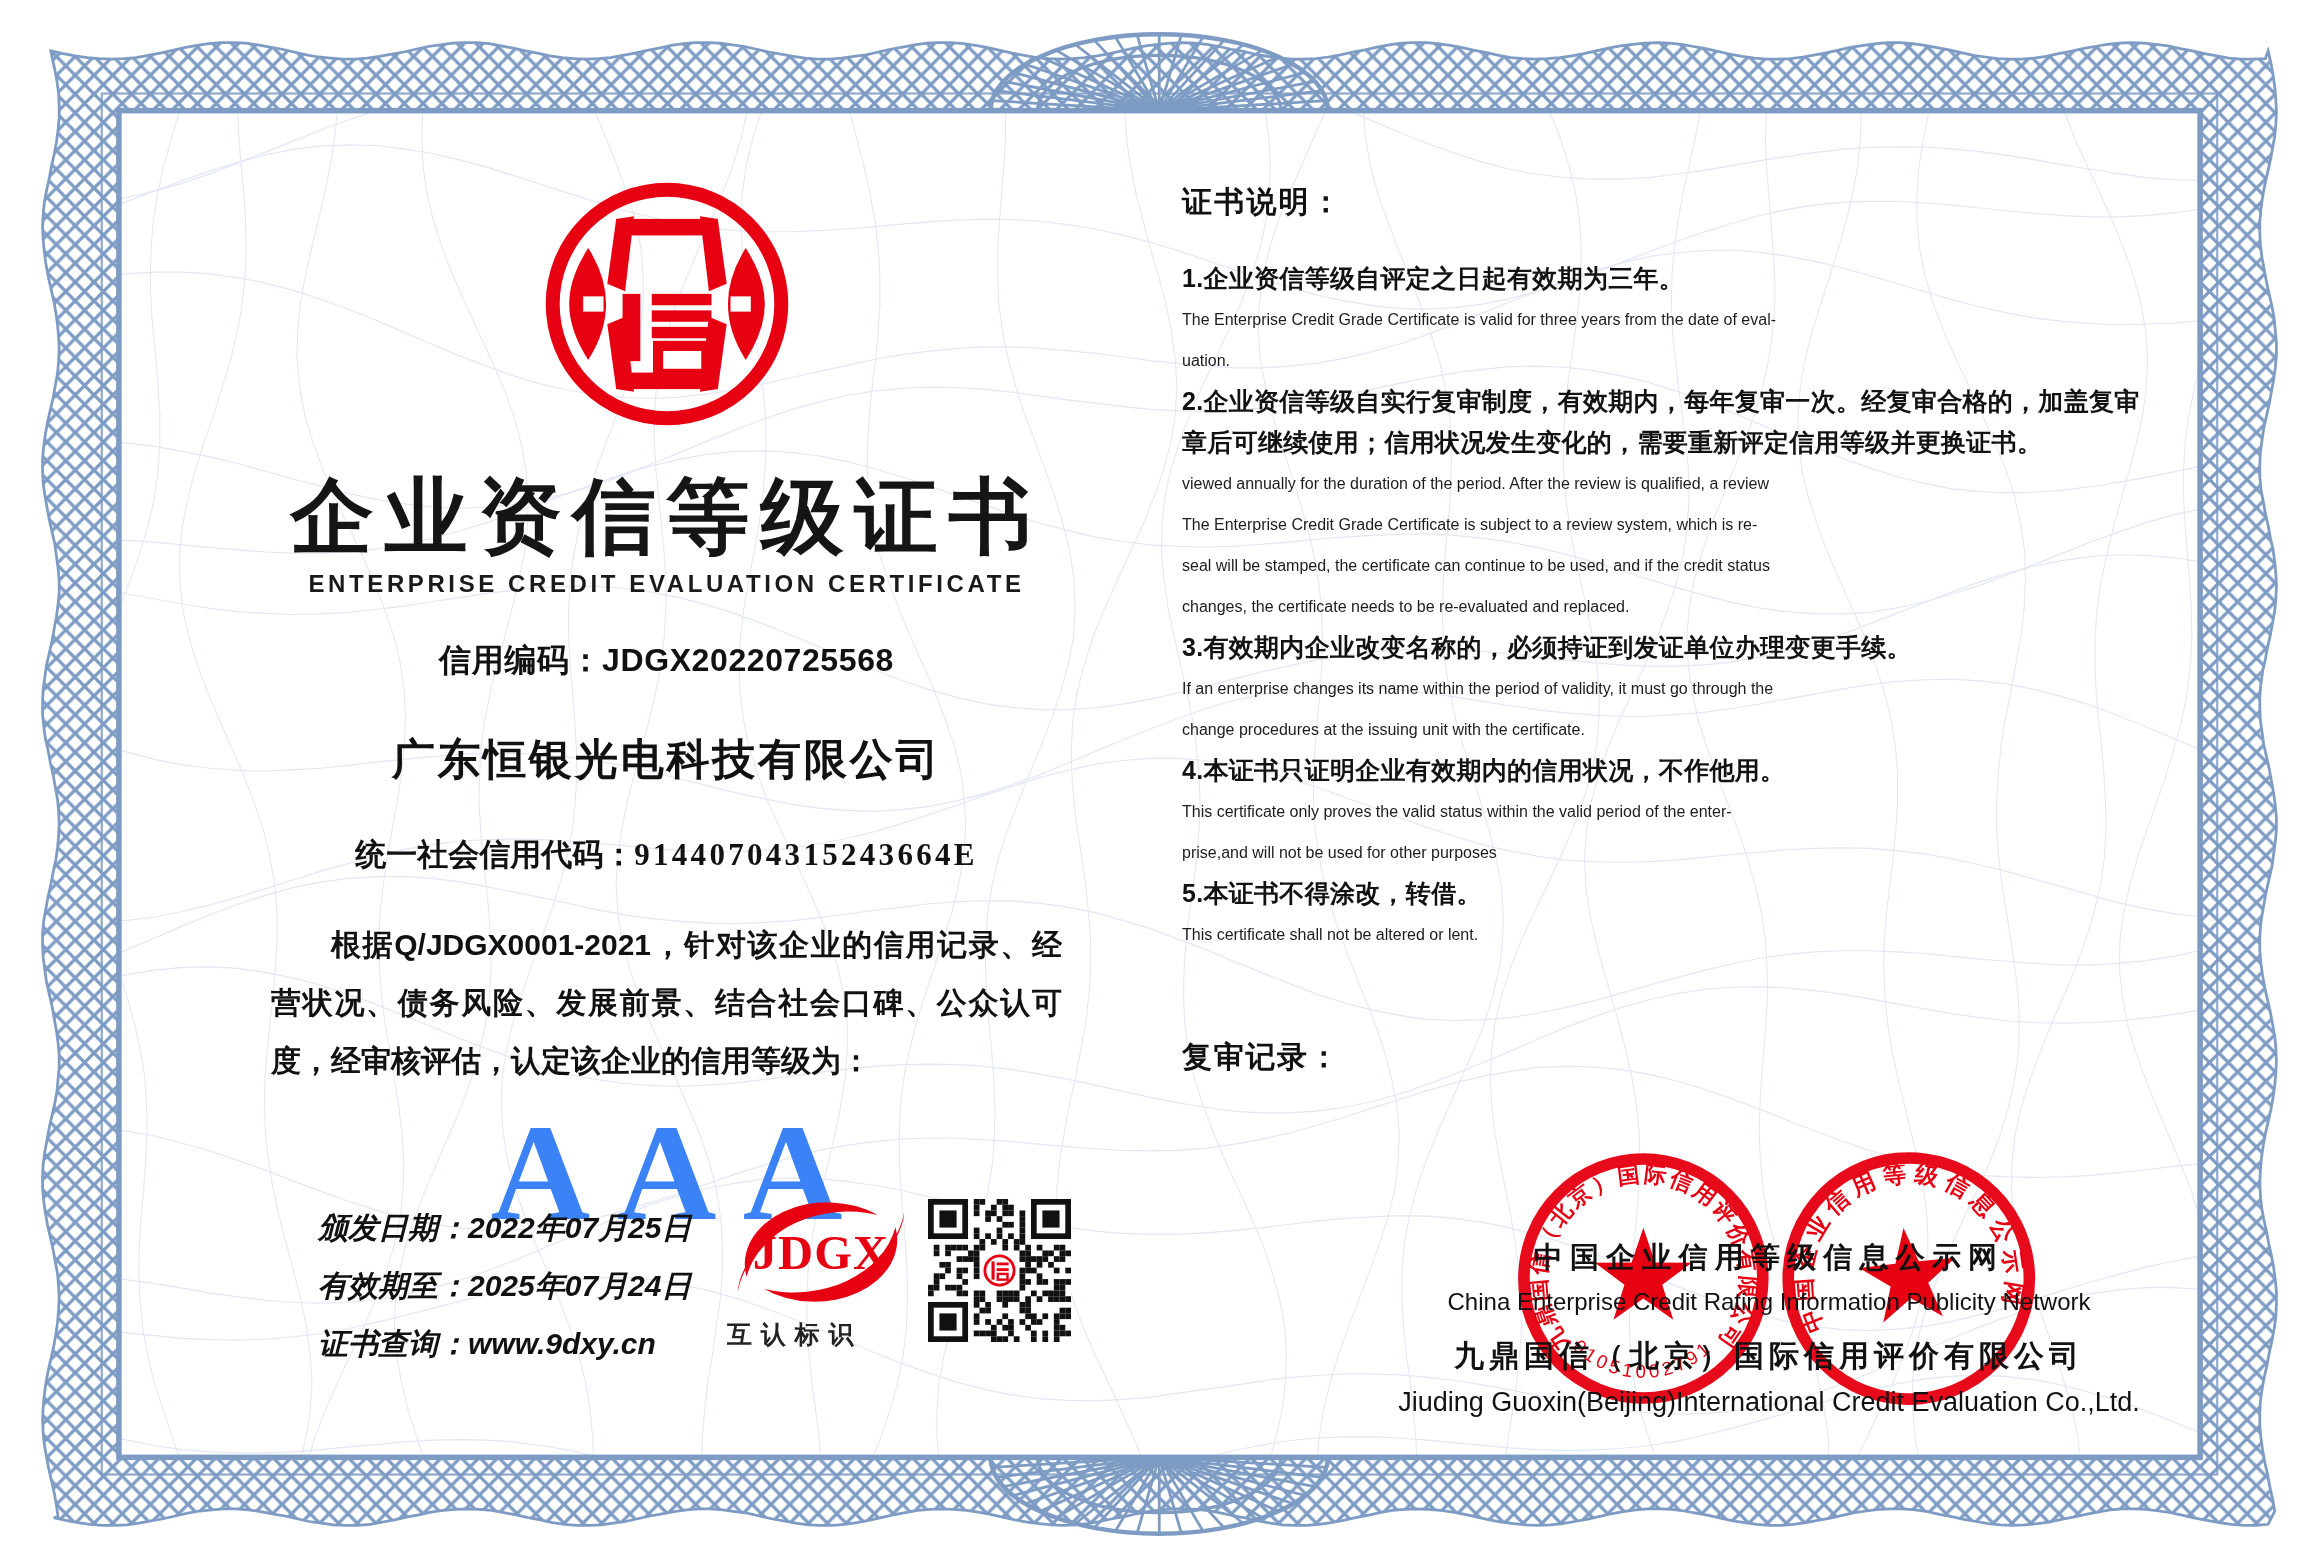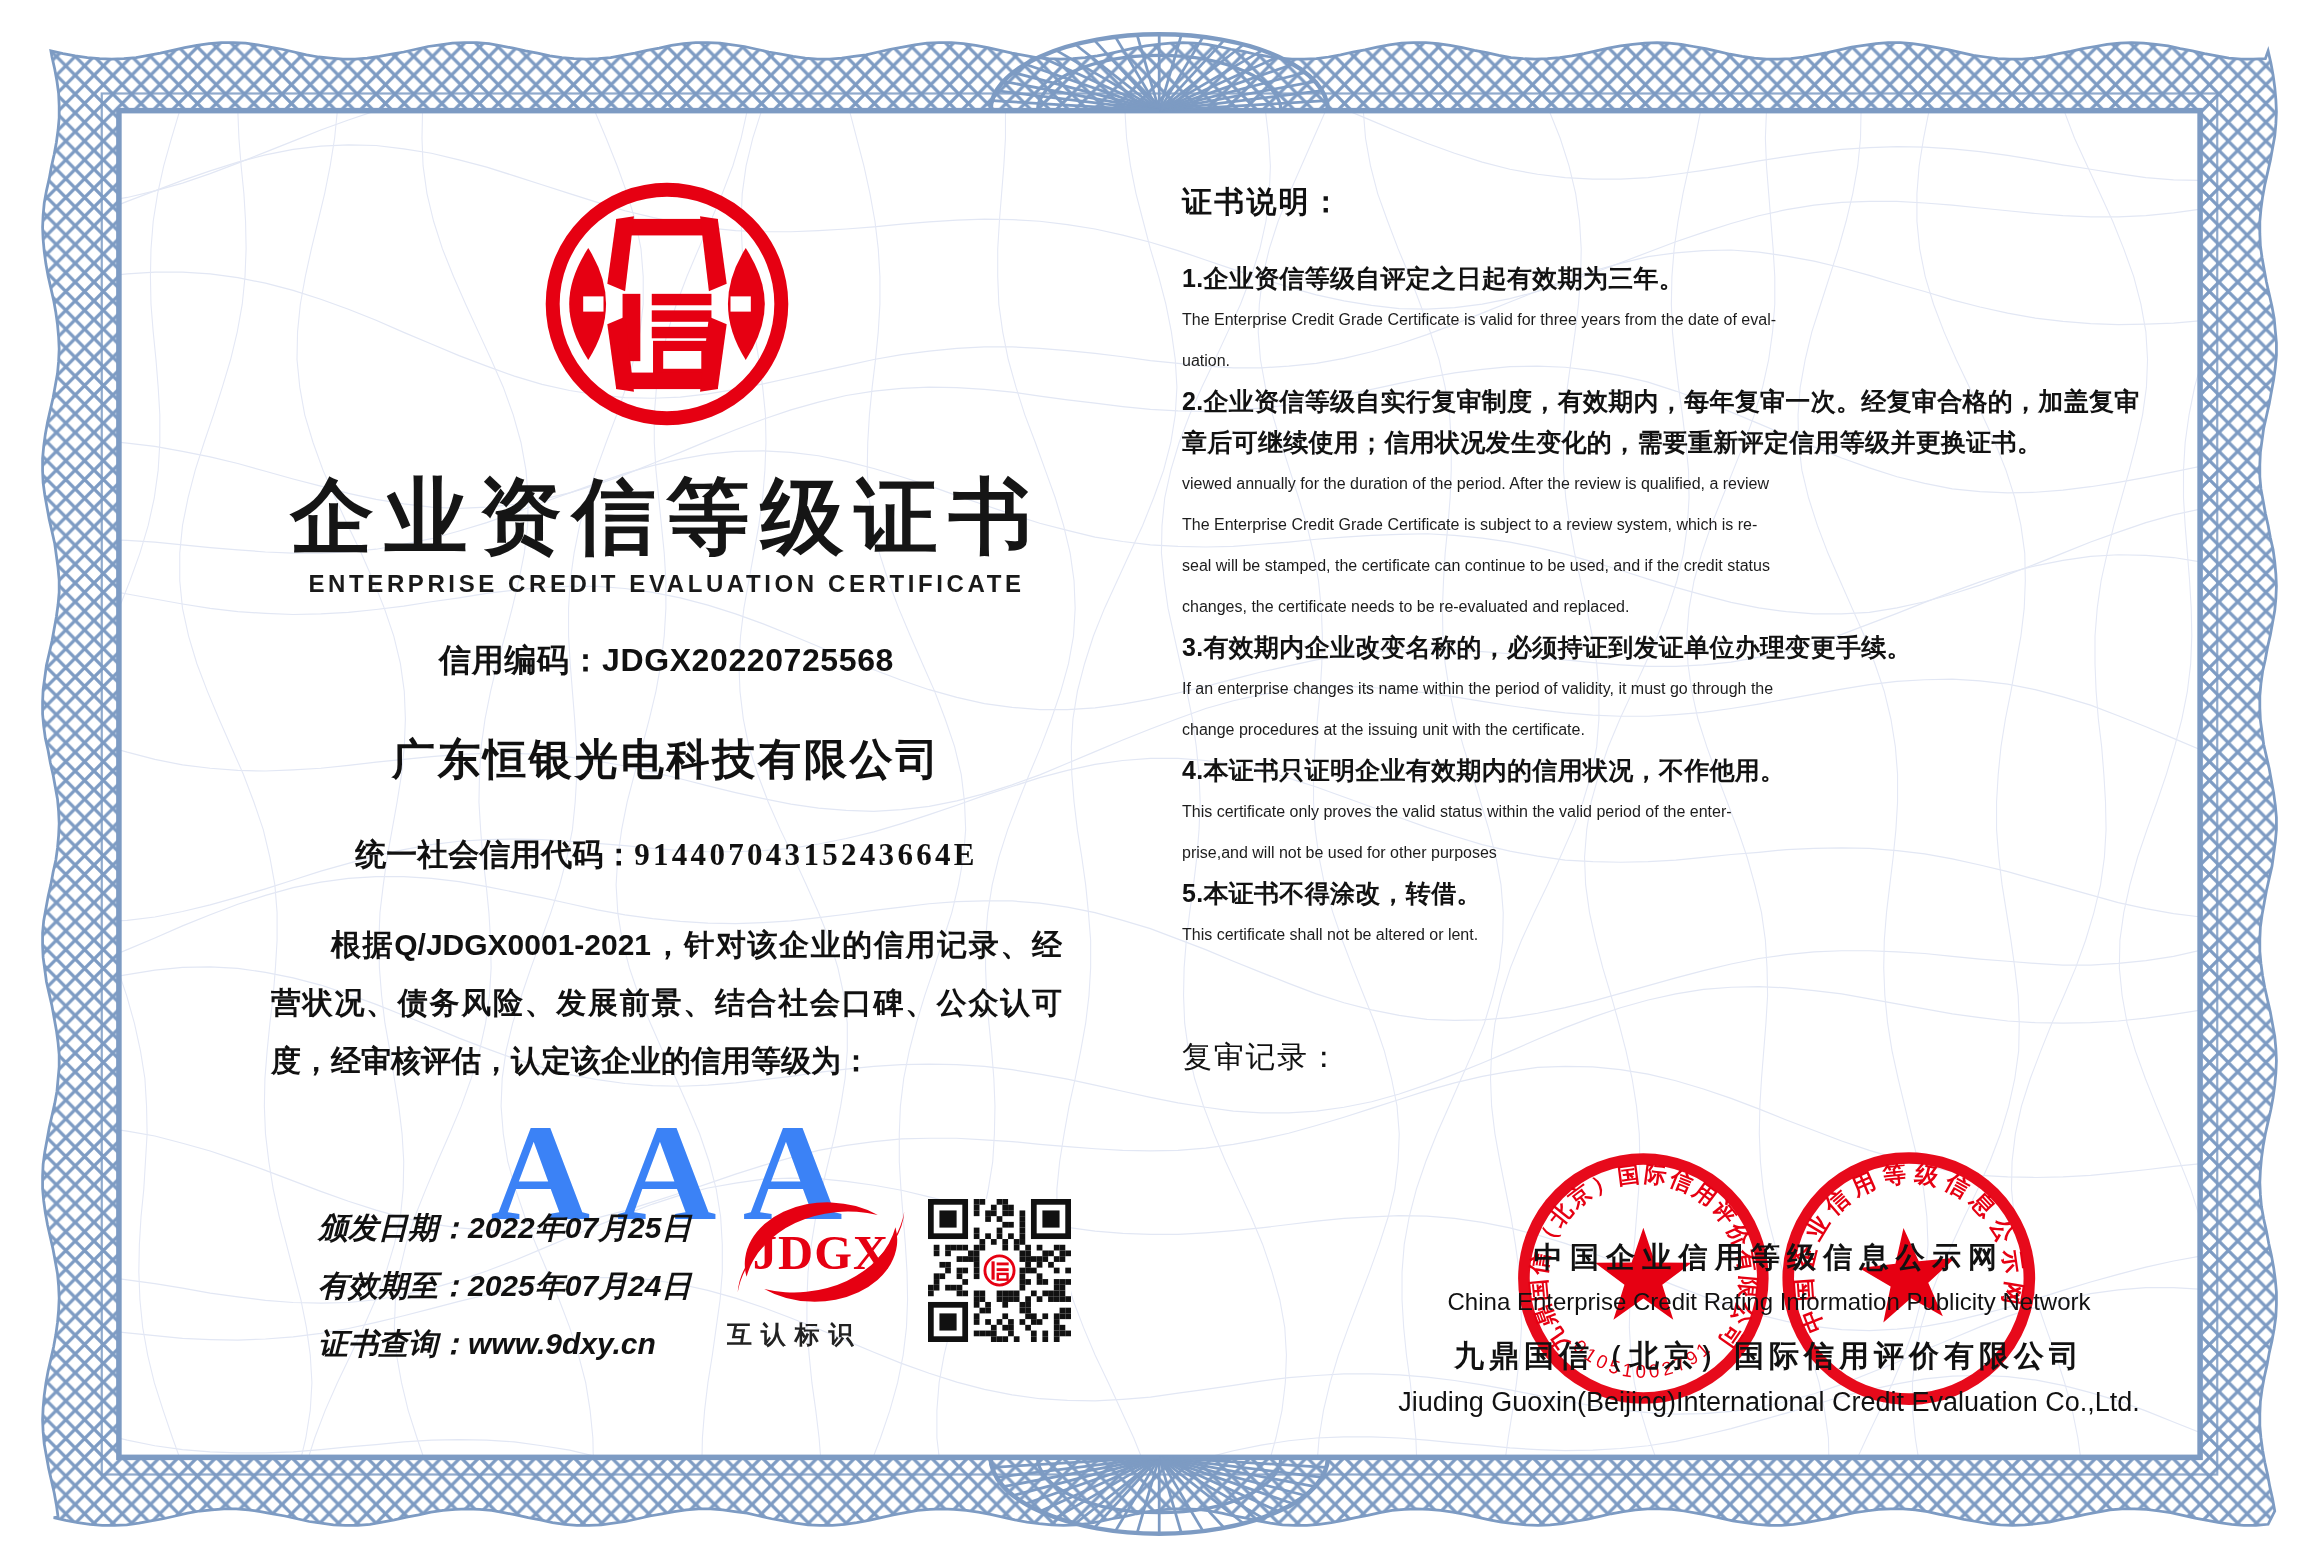--- a/index.html
+++ b/index.html
@@ -27,21 +27,21 @@
   .jdgx-swoosh{width:182px;height:116px;display:block;margin:0 auto;}
   .mutual{margin-top:7.7px;font-size:25px;font-weight:600;letter-spacing:8.8px;color:#222;white-space:nowrap;}
   #qr{position:absolute;left:928px;top:1199px;width:143px;height:143px;z-index:2;}
   
   .right-col{position:absolute;left:1182px;top:182px;width:980px;z-index:2;}
   .desc-heading{font-size:30px;font-weight:700;letter-spacing:2.2px;}
   #desc-lines{margin-top:35px;}
   #desc-lines .line{display:block;height:41px;line-height:41px;white-space:nowrap;}
   #desc-lines .cn{font-size:25px;font-weight:600;letter-spacing:0.3px;color:#121212;}
   #desc-lines .en{font-size:16px;font-weight:400;color:#1c1c1c;}
-  .review-label{margin-top:82px;font-size:30px;font-weight:400;letter-spacing:1.7px;}
+  .review-label{margin-top:82px;font-size:30px;font-weight:700;letter-spacing:1.7px;}
   
   #seals{position:absolute;left:1504px;top:1139px;z-index:1;}
   .org-block{position:absolute;left:1371px;top:1238px;width:796px;text-align:center;z-index:2;white-space:nowrap;}
   .org-cn1{font-size:29px;font-weight:600;letter-spacing:7.2px;}
   .org-en1{margin-top:10px;font-size:24px;font-weight:400;}
   .org-cn2{margin-top:20px;font-size:30px;font-weight:600;letter-spacing:5px;}
   .org-en2{margin-top:10px;font-size:27px;font-weight:400;}
 </style>
 </head>
 <body>

